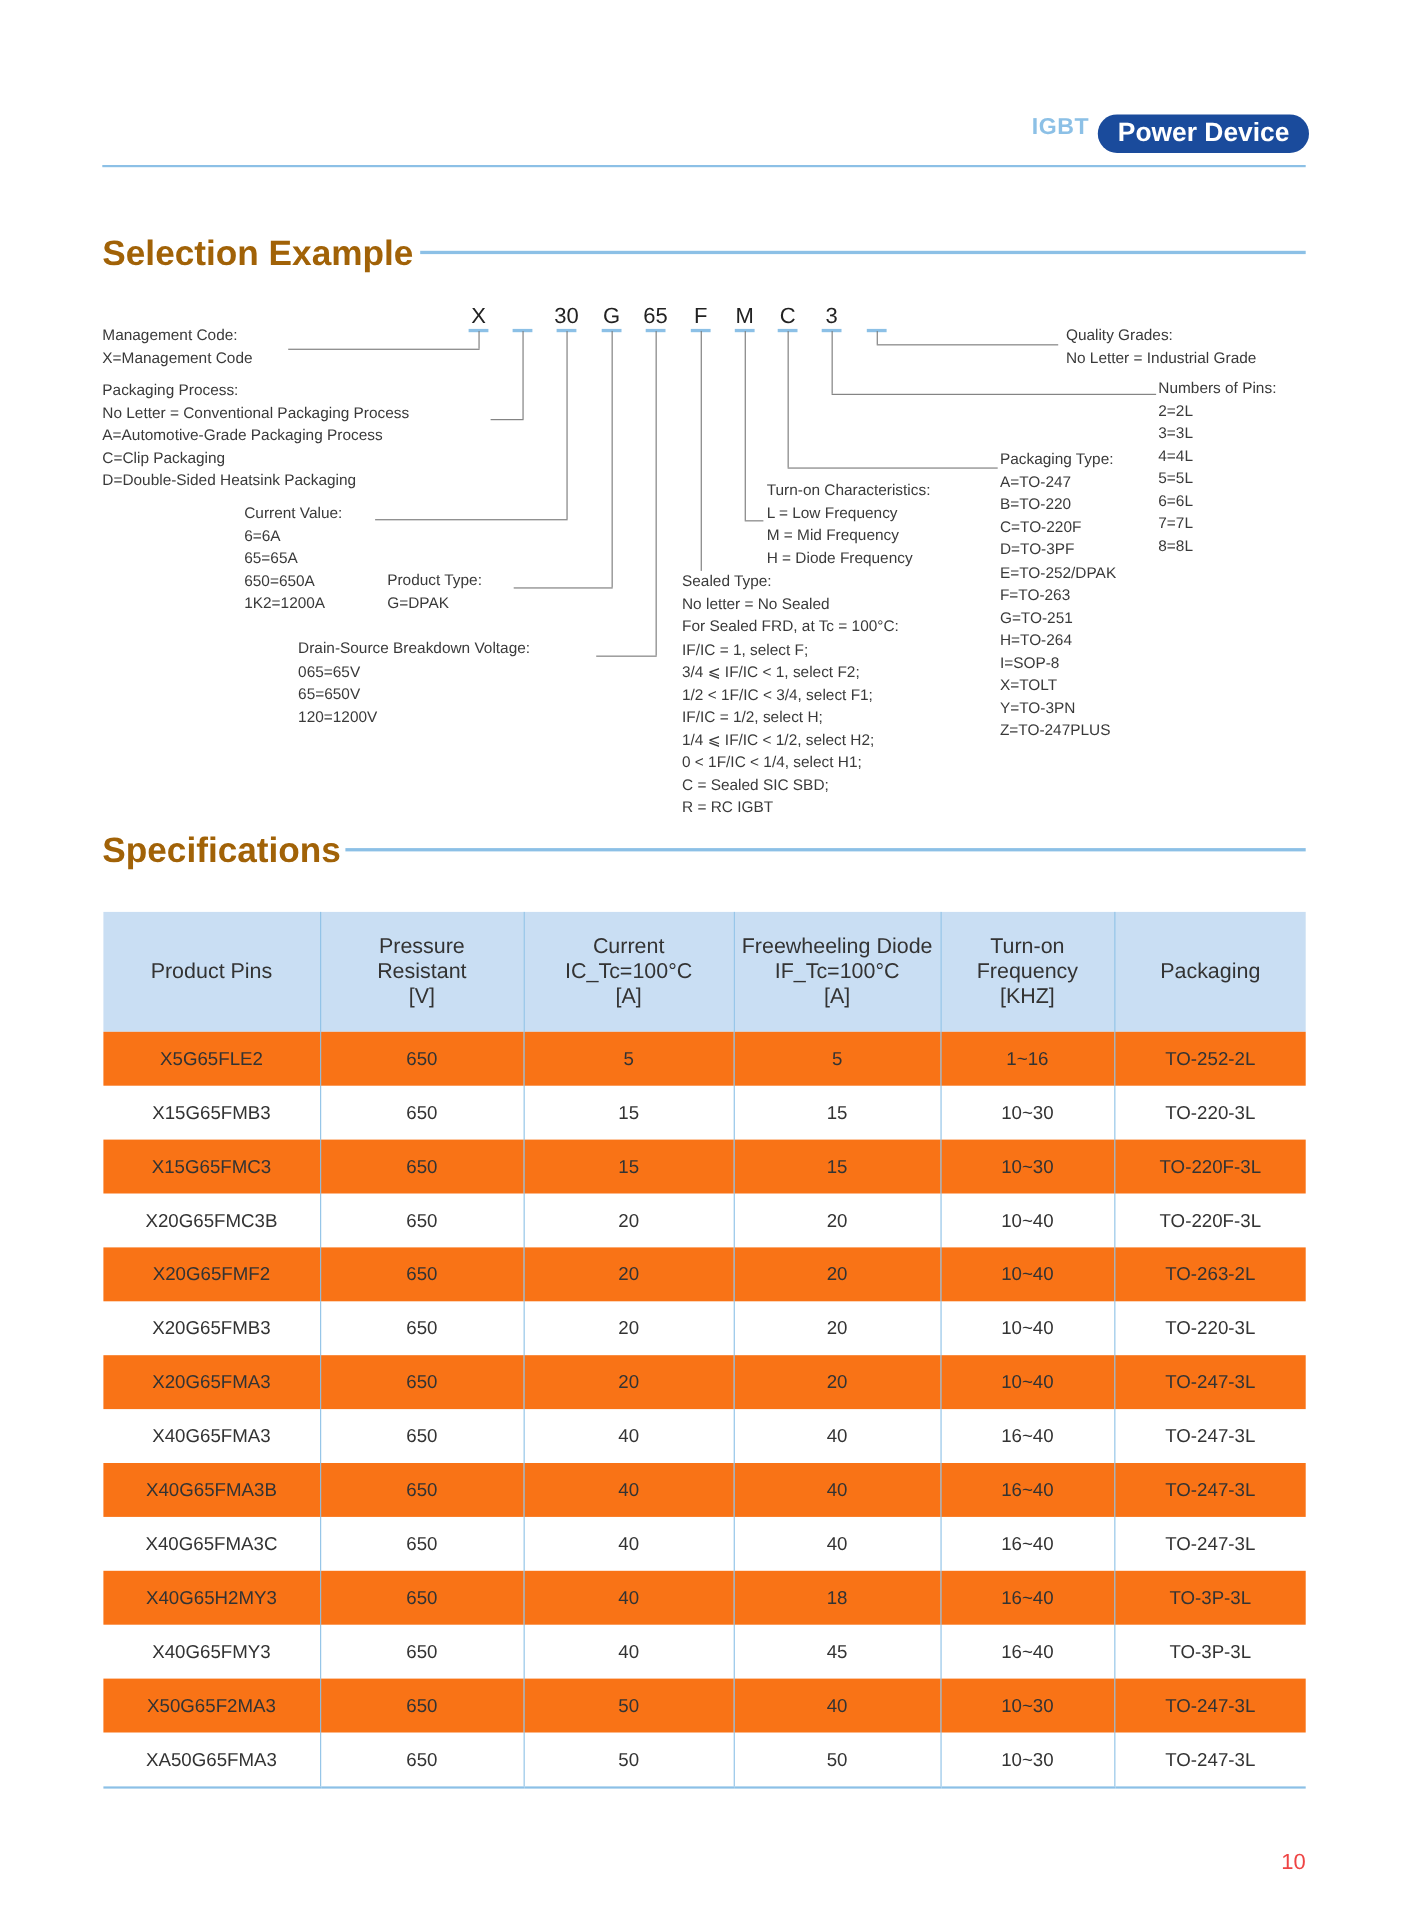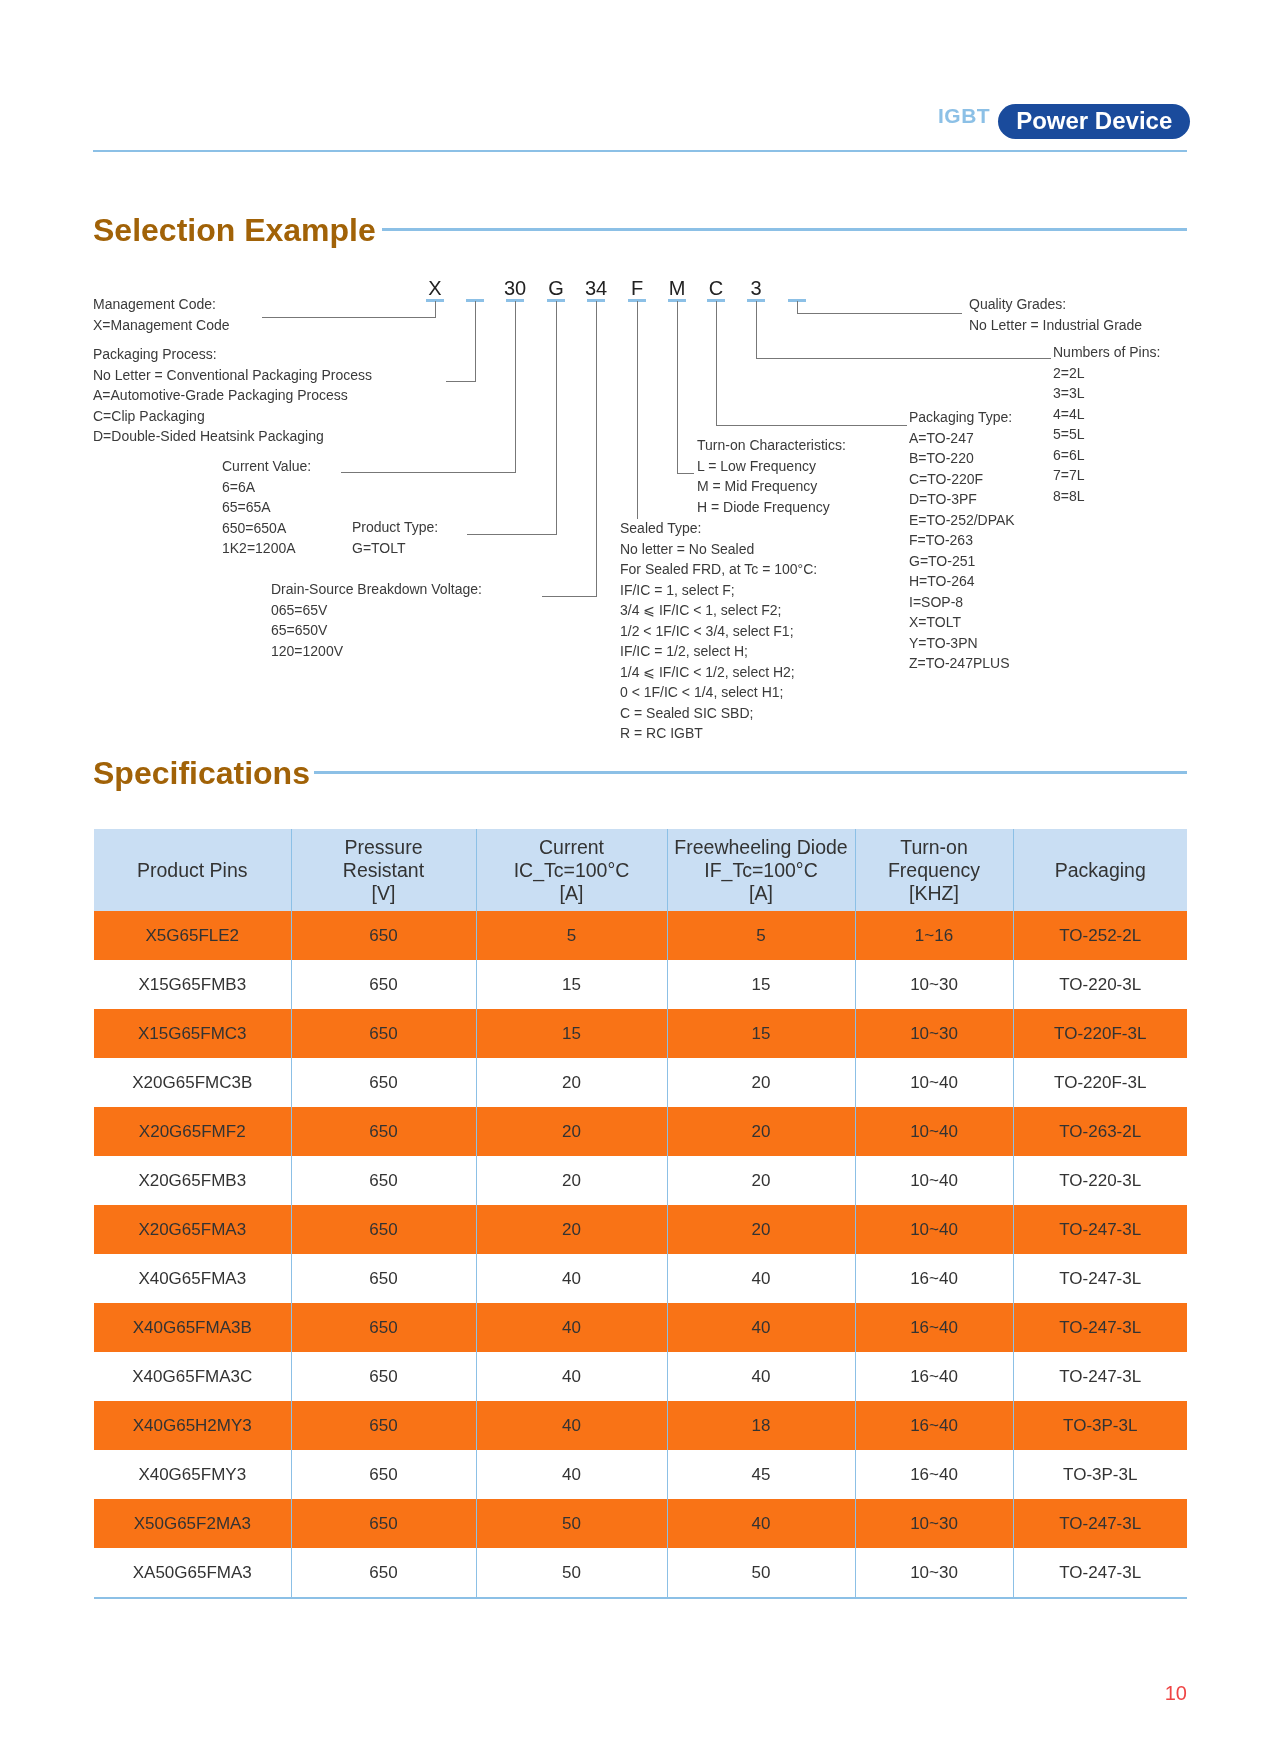--- a/index.html
+++ b/index.html
@@ -14,21 +14,21 @@
   .sec-title { color:#a16207; font-weight:bold; font-size:32px; line-height:40px; }
   .sec-line { height:3px; background:#8cc0e6; }
   .code-letter { font-size:20px; color:#222; width:28px; text-align:center; line-height:24px; }
   .code-bar { width:18px; height:3px; background:#8cc0e6; }
   .vline { width:1px; background:#777; }
   .hline { height:1px; background:#777; }
   .legend { font-size:14px; line-height:20.5px; color:#3a3a3a; white-space:nowrap; }
   table.spec { position:absolute; left:94px; top:829px; width:1093px; border-collapse:collapse;
                font-size:17px; color:#333; }
   table.spec th { background:#c9def3; font-weight:normal; font-size:19.5px; line-height:23px;
-                  height:82px; text-align:center; vertical-align:middle; color:#333;
+                  height:109px; text-align:center; vertical-align:middle; color:#333;
                   border-left:1px solid #8cc0e6; padding:0 2px; }
   table.spec td { height:49px; text-align:center; vertical-align:middle;
                   border-left:1px solid #8cc0e6; padding:0; }
   table.spec th:first-child, table.spec td:first-child { border-left:none; }
   table.spec tr.alt td { background:#f97316; }
   table.spec tbody tr:last-child td { border-bottom:2px solid #8cc0e6; }
   .page-num { right:93px; top:1682px; font-size:20px; color:#ef4444; }
 </style>
 </head>
 <body>
@@ -44,21 +44,21 @@
 
 <div id="code-diagram">
     <div class="abs code-letter" style="left: 421px; top: 276px;">X</div>
     <div class="abs code-bar" style="left: 426px; top: 299px;"></div>
     <div class="abs code-letter" style="left: 461px; top: 276px;"></div>
     <div class="abs code-bar" style="left: 466px; top: 299px;"></div>
     <div class="abs code-letter" style="left: 501px; top: 276px;">30</div>
     <div class="abs code-bar" style="left: 506px; top: 299px;"></div>
     <div class="abs code-letter" style="left: 542px; top: 276px;">G</div>
     <div class="abs code-bar" style="left: 547px; top: 299px;"></div>
-    <div class="abs code-letter" style="left: 582px; top: 276px;">34</div>
+    <div class="abs code-letter" style="left: 582px; top: 276px;">65</div>
     <div class="abs code-bar" style="left: 587px; top: 299px;"></div>
     <div class="abs code-letter" style="left: 623px; top: 276px;">F</div>
     <div class="abs code-bar" style="left: 628px; top: 299px;"></div>
     <div class="abs code-letter" style="left: 663px; top: 276px;">M</div>
     <div class="abs code-bar" style="left: 668px; top: 299px;"></div>
     <div class="abs code-letter" style="left: 702px; top: 276px;">C</div>
     <div class="abs code-bar" style="left: 707px; top: 299px;"></div>
     <div class="abs code-letter" style="left: 742px; top: 276px;">3</div>
     <div class="abs code-bar" style="left: 747px; top: 299px;"></div>
     <div class="abs code-letter" style="left: 783px; top: 276px;"></div>
@@ -107,21 +107,21 @@
 </div>
 <div class="abs legend" style="left:222px; top:456px;">
   <div>Current Value:</div>
   <div>6=6A</div>
   <div>65=65A</div>
   <div>650=650A</div>
   <div>1K2=1200A</div>
 </div>
 <div class="abs legend" style="left:352px; top:517px;">
   <div>Product Type:</div>
-  <div>G=TOLT</div>
+  <div>G=DPAK</div>
 </div>
 <div class="abs legend" style="left:271px; top:579px;">
   <div>Drain-Source Breakdown Voltage:</div>
   <div>065=65V</div>
   <div>65=650V</div>
   <div>120=1200V</div>
 </div>
 <div class="abs legend" style="left:620px; top:518px;">
   <div>Sealed Type:</div>
   <div>No letter = No Sealed</div>

